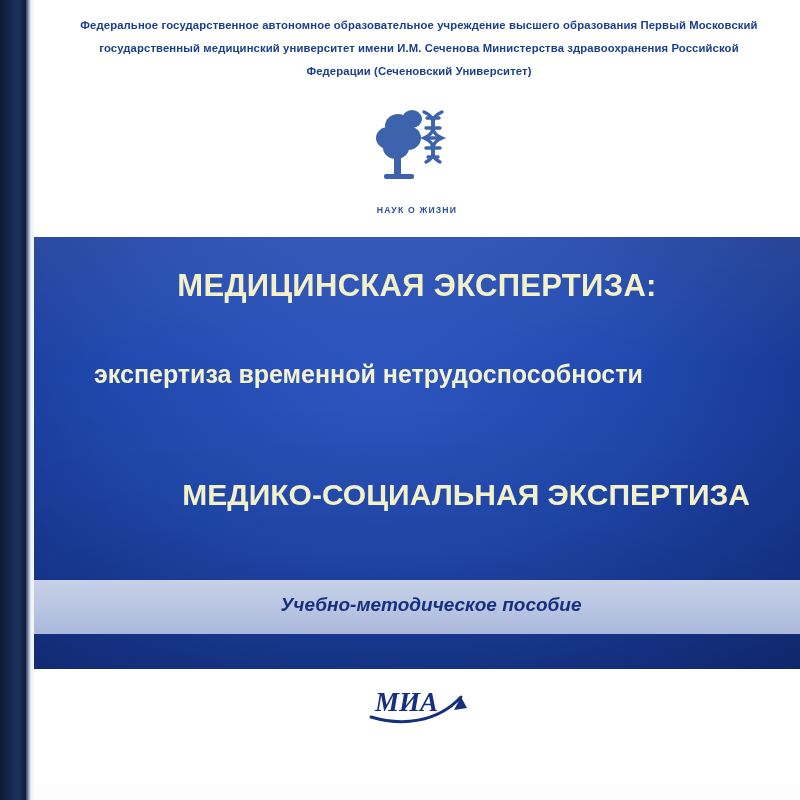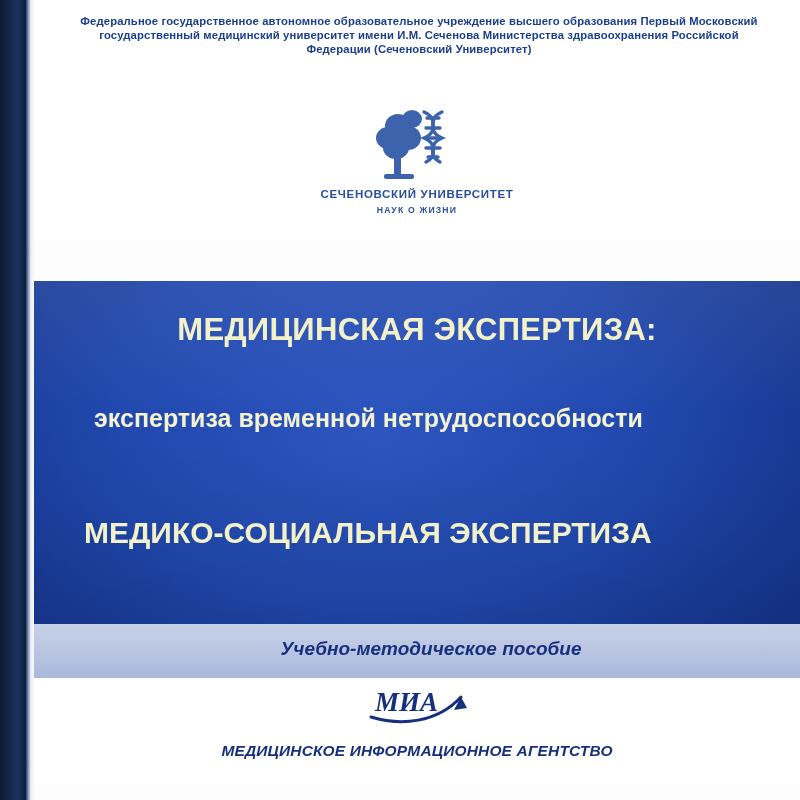--- a/index.html
+++ b/index.html
@@ -61,21 +61,21 @@
 
   .org-text {
     position: absolute;
     left: 40px;
     top: 14px;
     width: 690px;
     text-align: center;
     color: #1b3f8f;
     font-size: 11.3px;
     font-weight: bold;
-    line-height: 14px;
+    line-height: 23px;
     letter-spacing: 0.01em;
   }
 
   .emblem {
     position: absolute;
     left: 0;
     top: 104px;
     width: 766px;
     text-align: center;
   }
@@ -105,21 +105,20 @@
   }
 
   
   .blue-panel {
     position: absolute;
     left: 0;
     top: 237px;
     width: 766px;
     height: 432px;
     background: radial-gradient(ellipse at 45% 35%, #2e56c0 0%, #2048ae 45%, #16358e 80%, #112c78 100%);
-    margin-top: 44px;
   }
   .blue-panel:after {
     content: "";
     position: absolute;
     left: 0; top: 0; right: 0; bottom: 0;
     background: linear-gradient(to bottom, rgba(255,255,255,0.08) 0%, rgba(255,255,255,0) 30%, rgba(0,0,0,0.12) 100%);
   }
 
   .title-1 {
     position: absolute;
@@ -142,23 +141,23 @@
     text-align: left;
     color: #f4f3cf;
     font-size: 25px;
     font-weight: bold;
     line-height: 34px;
     z-index: 3;
   }
   .title-3 {
     position: absolute;
     left: 50px;
-    top: 233px;
+    top: 239px;
     width: 666px;
-    text-align: left;
+    text-align: right;
     color: #f2f1c9;
     font-size: 30px;
     font-weight: bold;
     line-height: 38px;
     z-index: 3;
   }
 
   .subtitle-band {
     position: absolute;
     left: 0;
@@ -238,37 +237,35 @@
             <rect x="10" y="70" width="30" height="5" rx="2"></rect>
           </g>
           <g fill="none" stroke="#3d63ad" stroke-width="3.4" stroke-linecap="round">
             <path d="M50 8 C68 16, 50 26, 68 34 C50 42, 68 50, 52 58"></path>
             <path d="M68 8 C50 16, 68 26, 50 34 C68 42, 50 50, 66 58"></path>
             <path d="M53 14 L65 14 M52 24 L66 24 M52 34 L66 34 M52 44 L66 44 M54 53 L64 53"></path>
           </g>
         </svg>
       </div>
 
-      <div class="emblem-name">СЕЧЕНОВСКИЙ УНИВЕРСИТЕТ</div>
       <div class="emblem-sub">НАУК О ЖИЗНИ</div>
     </div>
 
     <div class="blue-panel">
       <div class="title-1">МЕДИЦИНСКАЯ ЭКСПЕРТИЗА:</div>
       <div class="title-2">экспертиза временной нетрудоспособности</div>
       <div class="title-3">МЕДИКО-СОЦИАЛЬНАЯ ЭКСПЕРТИЗА</div>
       <div class="subtitle-band"></div>
       <div class="subtitle-text">Учебно-методическое пособие</div>
     </div>
 
     <div class="bottom-block">
       <div class="pub-logo">
         <svg width="120" height="58" viewBox="0 0 120 58" xmlns="http://www.w3.org/2000/svg">
           <text x="18" y="34" font-family="Liberation Serif, serif" font-size="27" font-weight="bold" font-style="italic" fill="#16307e">МИА</text>
           <path d="M14 40 C44 49, 80 46, 104 20" stroke="#16307e" stroke-width="3" fill="none" stroke-linecap="round"></path>
           <path d="M104 20 L97 33 L110 31 Z" fill="#16307e"></path>
         </svg>
       </div>
-      <div class="pub-name">МЕДИЦИНСКОЕ ИНФОРМАЦИОННОЕ АГЕНТСТВО</div>
     </div>
 
   </div>
 </div>
 
 </body></html>

